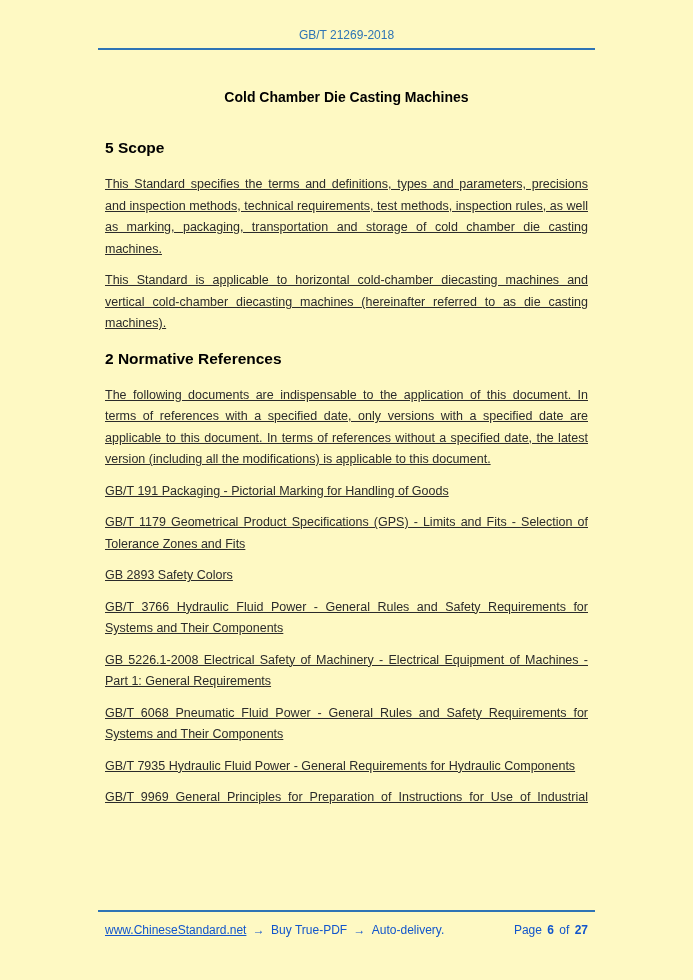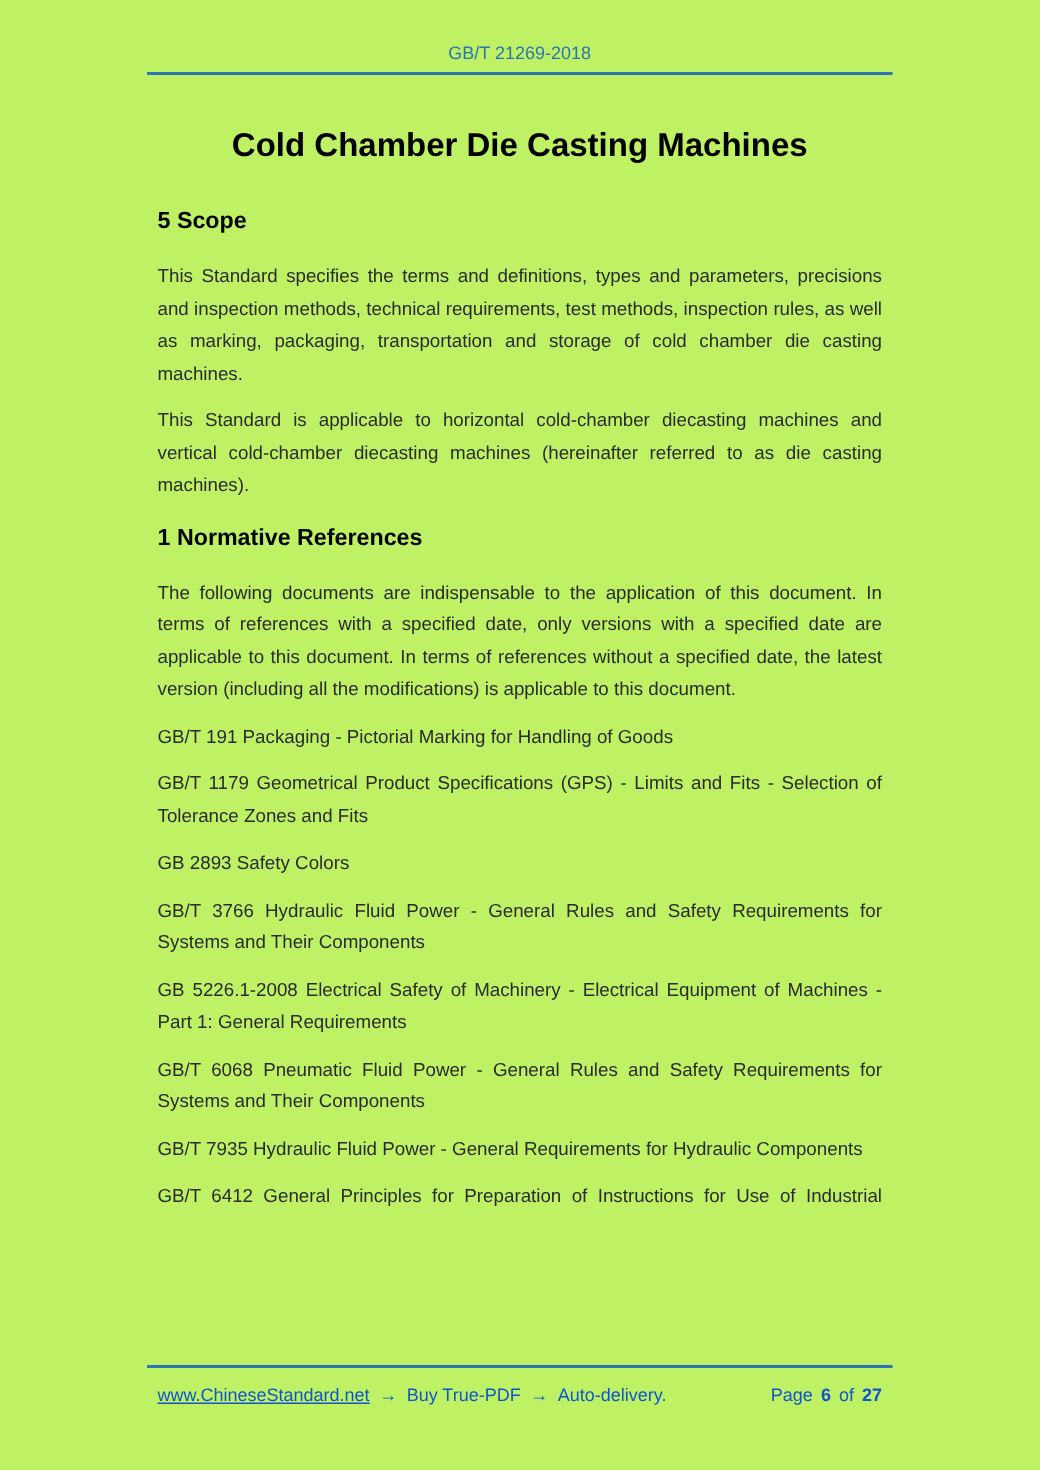--- a/index.html
+++ b/index.html
@@ -7,21 +7,21 @@
   body {
     background: #ffffff;
     font-family: "Liberation Sans", "DejaVu Sans", sans-serif;
     color: #2b2b2b;
     overflow: hidden;
   }
   .page {
     position: relative;
     width: 693px;
     height: 980px;
-    background: #bef264;
+    background: #fef9c3;
   }
   
   .header {
     position: absolute;
     top: 0;
     left: 98px;
     right: 98px;
   }
   .doc-number {
     padding-top: 28px;
@@ -39,38 +39,39 @@
   .content {
     position: absolute;
     top: 50px;
     left: 105px;
     right: 105px;
   }
   .doc-title {
     margin-top: 36px;
     margin-bottom: 30px;
     text-align: center;
-    font-size: 22px;
+    font-size: 14px;
     line-height: 22px;
     font-weight: bold;
     color: #000000;
   }
   h2.section-heading {
     margin-top: 14px;
     margin-bottom: 16px;
     font-size: 15.5px;
     line-height: 20px;
     font-weight: bold;
     color: #000000;
   }
   .content p {
     margin: 0 0 10px 0;
     font-size: 12.5px;
     line-height: 21.5px;
     text-align: justify;
+    text-decoration: underline;
   }
   .content p.cut-line {
     text-align-last: justify;
   }
   
   .footer {
     position: absolute;
     left: 98px;
     right: 98px;
     bottom: 42px;
@@ -109,30 +110,30 @@
     <div class="header-rule"></div>
   </div>
 
   <div class="content">
     <div class="doc-title">Cold Chamber Die Casting Machines</div>
 
     <h2 class="section-heading">5 Scope</h2>
     <p>This Standard specifies the terms and definitions, types and parameters, precisions and inspection methods, technical requirements, test methods, inspection rules, as well as marking, packaging, transportation and storage of cold chamber die casting machines.</p>
     <p>This Standard is applicable to horizontal cold-chamber diecasting machines and vertical cold-chamber diecasting machines (hereinafter referred to as die casting machines).</p>
 
-    <h2 class="section-heading">1 Normative References</h2>
+    <h2 class="section-heading">2 Normative References</h2>
     <p>The following documents are indispensable to the application of this document. In terms of references with a specified date, only versions with a specified date are applicable to this document. In terms of references without a specified date, the latest version (including all the modifications) is applicable to this document.</p>
     <p>GB/T 191 Packaging - Pictorial Marking for Handling of Goods</p>
     <p>GB/T 1179 Geometrical Product Specifications (GPS) - Limits and Fits - Selection of Tolerance Zones and Fits</p>
     <p>GB 2893 Safety Colors</p>
     <p>GB/T 3766 Hydraulic Fluid Power - General Rules and Safety Requirements for Systems and Their Components</p>
     <p>GB 5226.1-2008 Electrical Safety of Machinery - Electrical Equipment of Machines - Part 1: General Requirements</p>
     <p>GB/T 6068 Pneumatic Fluid Power - General Rules and Safety Requirements for Systems and Their Components</p>
     <p>GB/T 7935 Hydraulic Fluid Power - General Requirements for Hydraulic Components</p>
-    <p class="cut-line">GB/T 6412 General Principles for Preparation of Instructions for Use of Industrial</p>
+    <p class="cut-line">GB/T 9969 General Principles for Preparation of Instructions for Use of Industrial</p>
   </div>
 
   <div class="footer">
     <div class="footer-rule"></div>
     <div class="footer-row">
       <div class="footer-left">
         <a class="footer-link">www.ChineseStandard.net</a>
         <span>→</span>
         <span>Buy True-PDF</span>
         <span>→</span>

